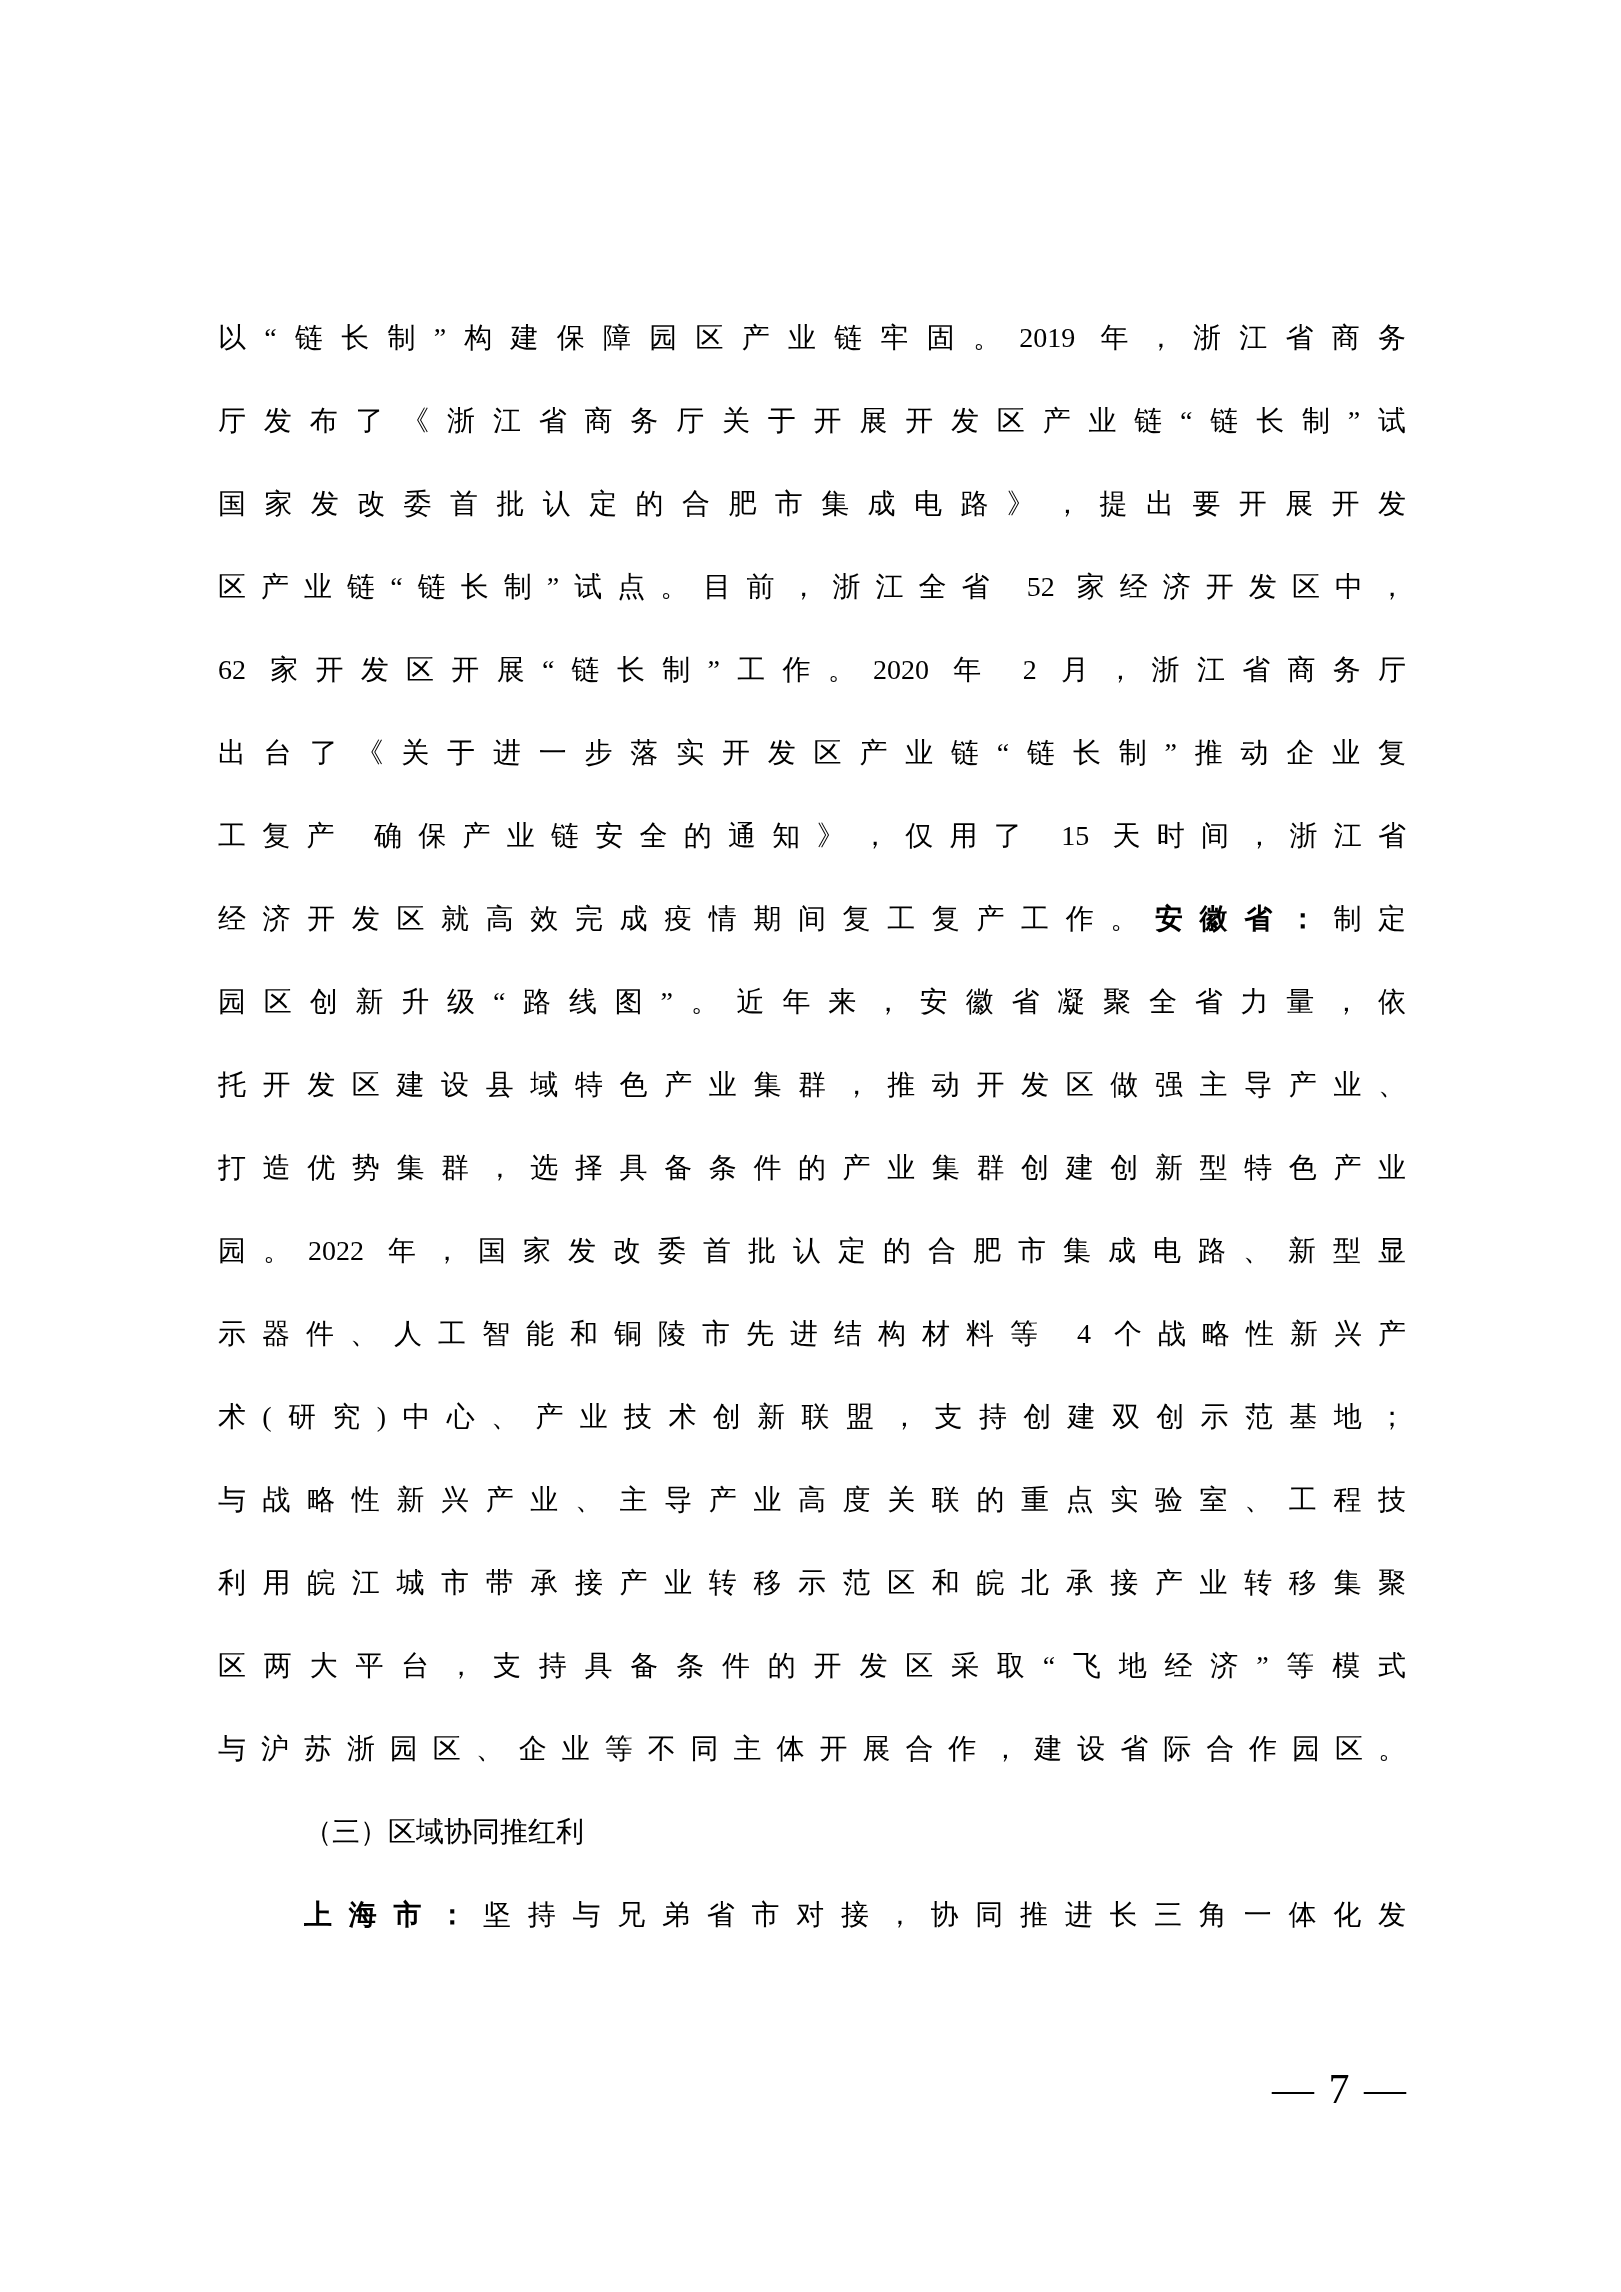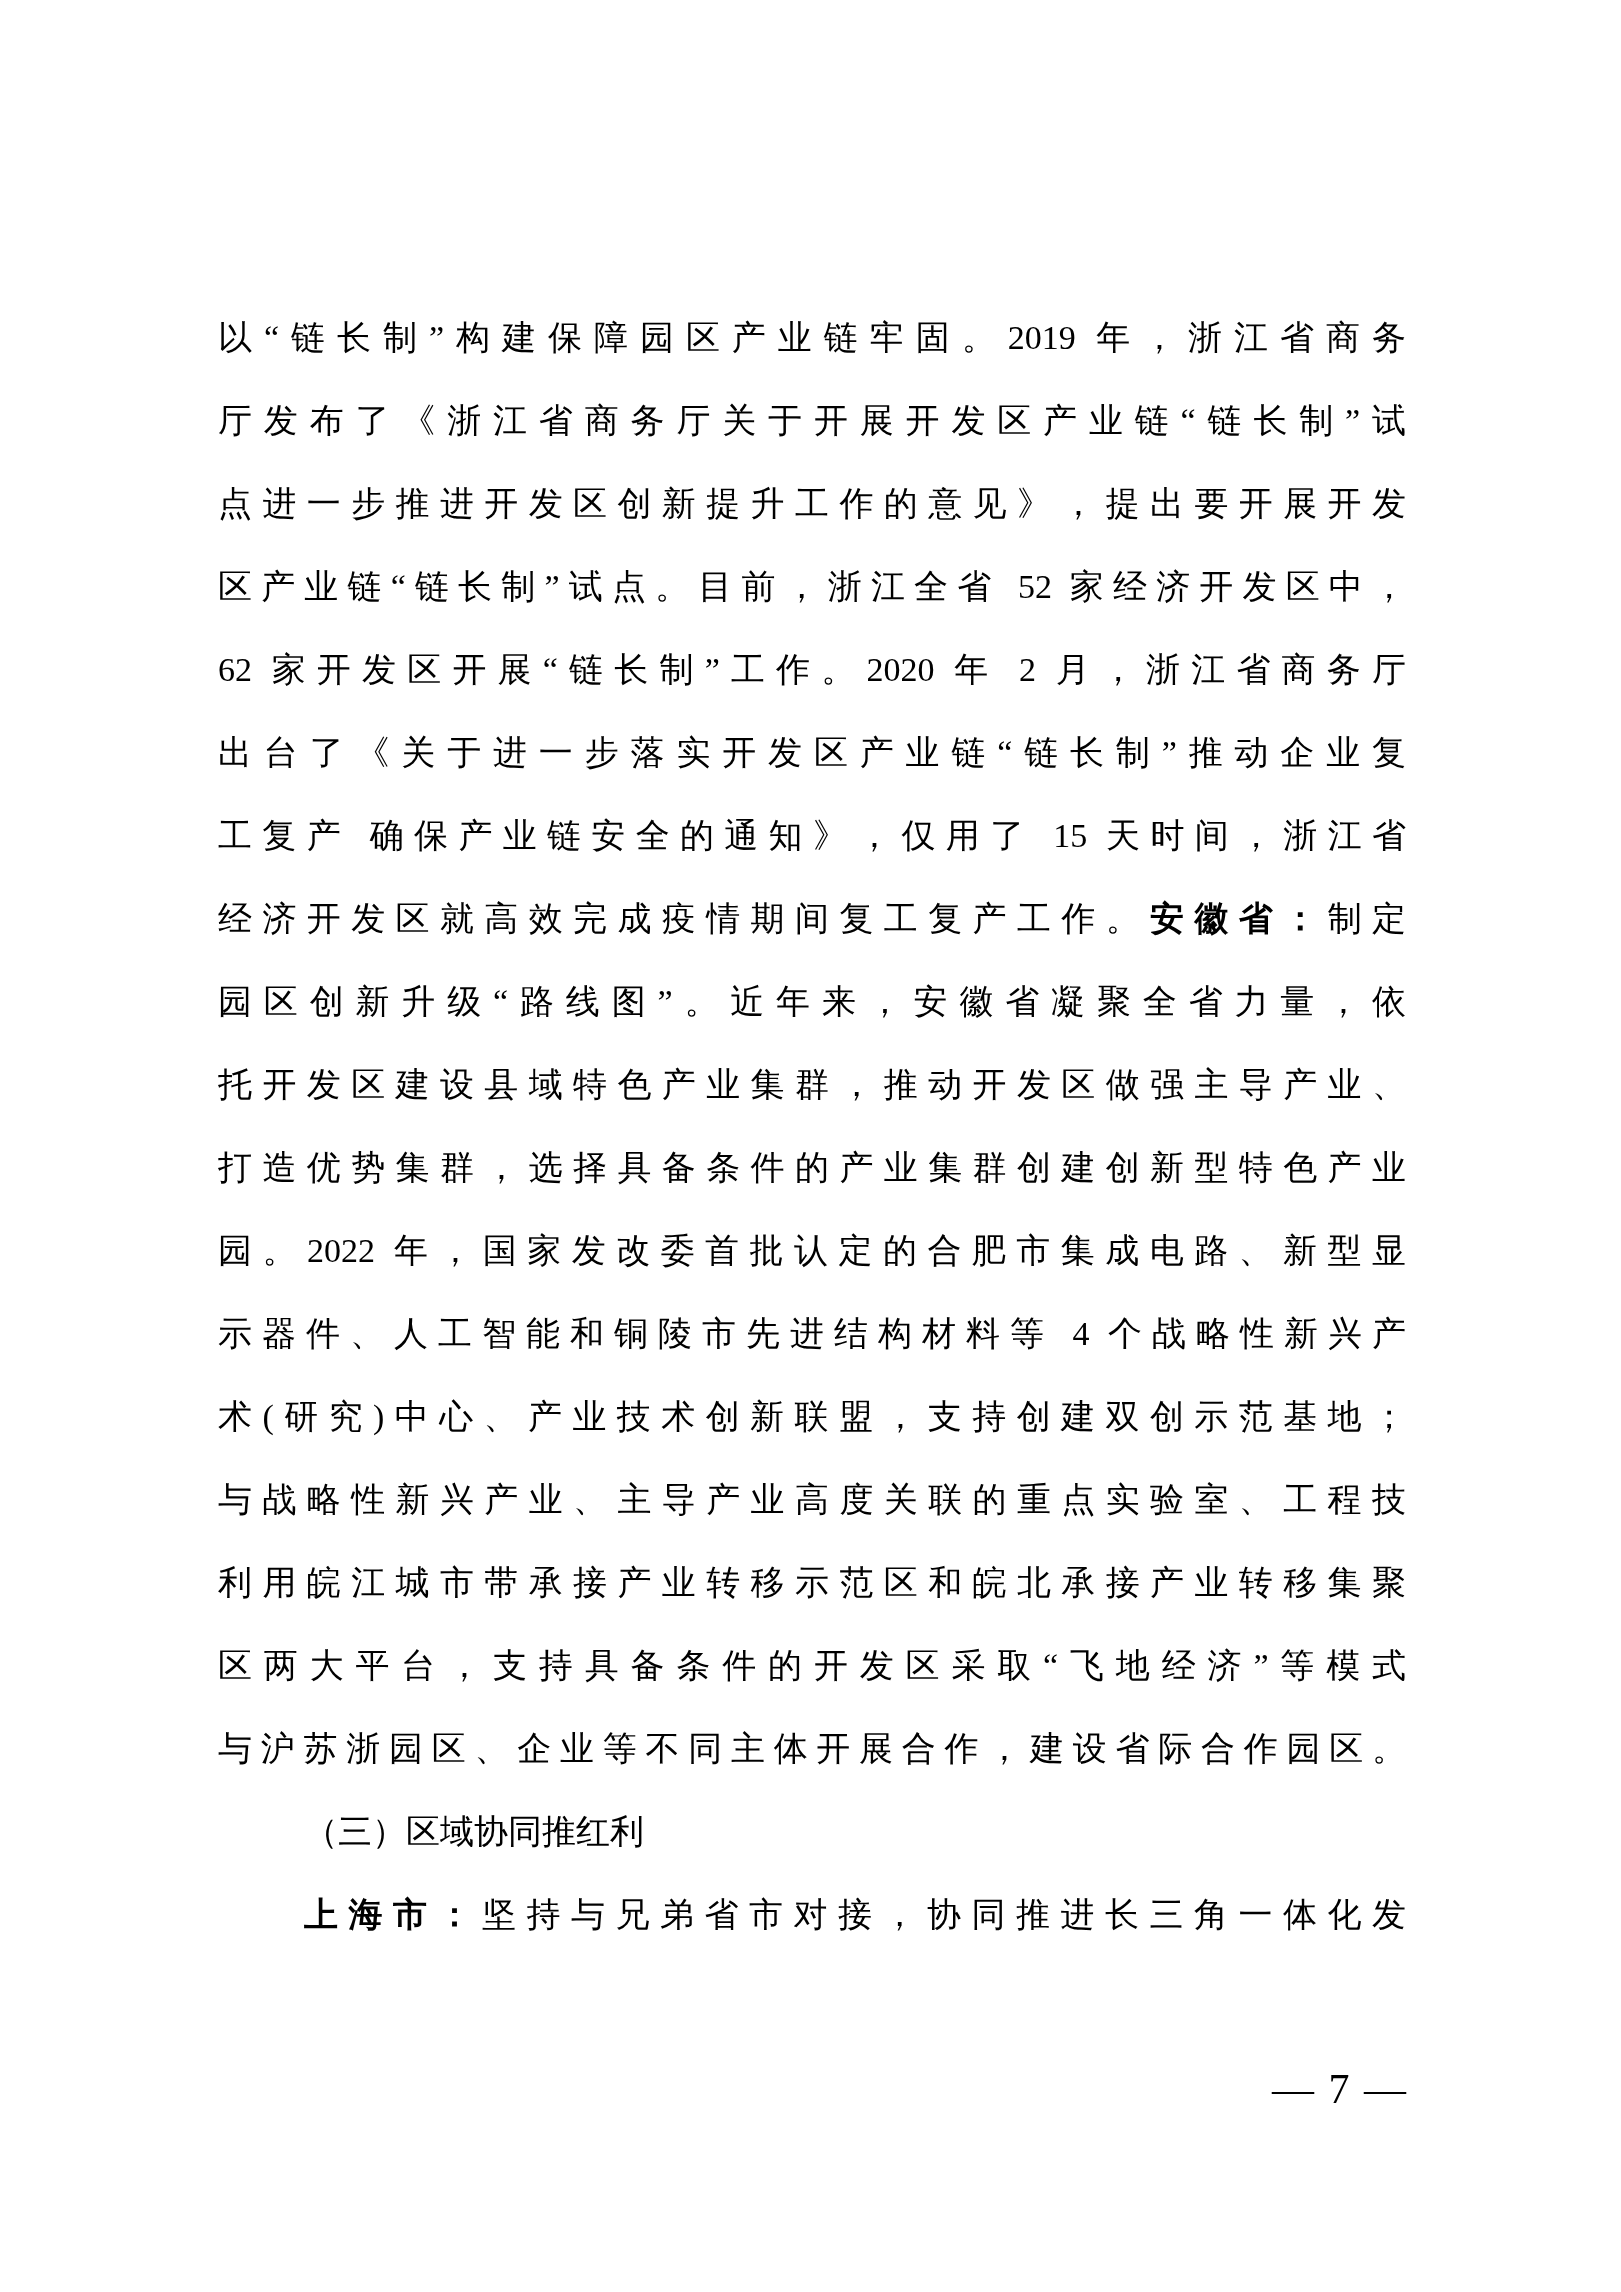--- a/index.html
+++ b/index.html
@@ -24,21 +24,21 @@
   }
   .text-block {
     position: absolute;
     left: 218px;
     top: 296px;
     width: 1188px;
   }
   .line {
     height: 83px;
     line-height: 83px;
-    font-size: 34px;
+    font-size: 28px;
     text-align: justify;
     text-align-last: justify;
     white-space: normal;
     letter-spacing: 0;
   }
   .line.indent {
     padding-left: 86px;
   }
   .line.no-justify {
     text-align: left;
@@ -58,21 +58,21 @@
     text-align: right;
   }
 </style>
 </head>
 <body>
 
 <div class="page">
   <div class="text-block">
       <div class="line"><span class="seg">以“链长制”构建保障园区产业链牢固。2019 年，浙江省商务</span></div>
       <div class="line"><span class="seg">厅发布了《浙江省商务厅关于开展开发区产业链“链长制”试</span></div>
-      <div class="line"><span class="seg">点进一步推进开发区创新提升工作的意见》，提出要开展开发</span></div>
+      <div class="line"><span class="seg">国家发改委首批认定的合肥市集成电路》，提出要开展开发</span></div>
       <div class="line"><span class="seg">区产业链“链长制”试点。目前，浙江全省 52 家经济开发区中，</span></div>
       <div class="line"><span class="seg">62 家开发区开展“链长制”工作。2020 年 2 月，浙江省商务厅</span></div>
       <div class="line"><span class="seg">出台了《关于进一步落实开发区产业链“链长制”推动企业复</span></div>
       <div class="line"><span class="seg">工复产 确保产业链安全的通知》，仅用了 15 天时间，浙江省</span></div>
       <div class="line"><span class="seg">经济开发区就高效完成疫情期间复工复产工作。</span><span class="seg seg-bold">安徽省：</span><span class="seg">制定</span></div>
       <div class="line"><span class="seg">园区创新升级“路线图”。近年来，安徽省凝聚全省力量，依</span></div>
       <div class="line"><span class="seg">托开发区建设县域特色产业集群，推动开发区做强主导产业、</span></div>
       <div class="line"><span class="seg">打造优势集群，选择具备条件的产业集群创建创新型特色产业</span></div>
       <div class="line"><span class="seg">园。2022 年，国家发改委首批认定的合肥市集成电路、新型显</span></div>
       <div class="line"><span class="seg">示器件、人工智能和铜陵市先进结构材料等 4 个战略性新兴产</span></div>

